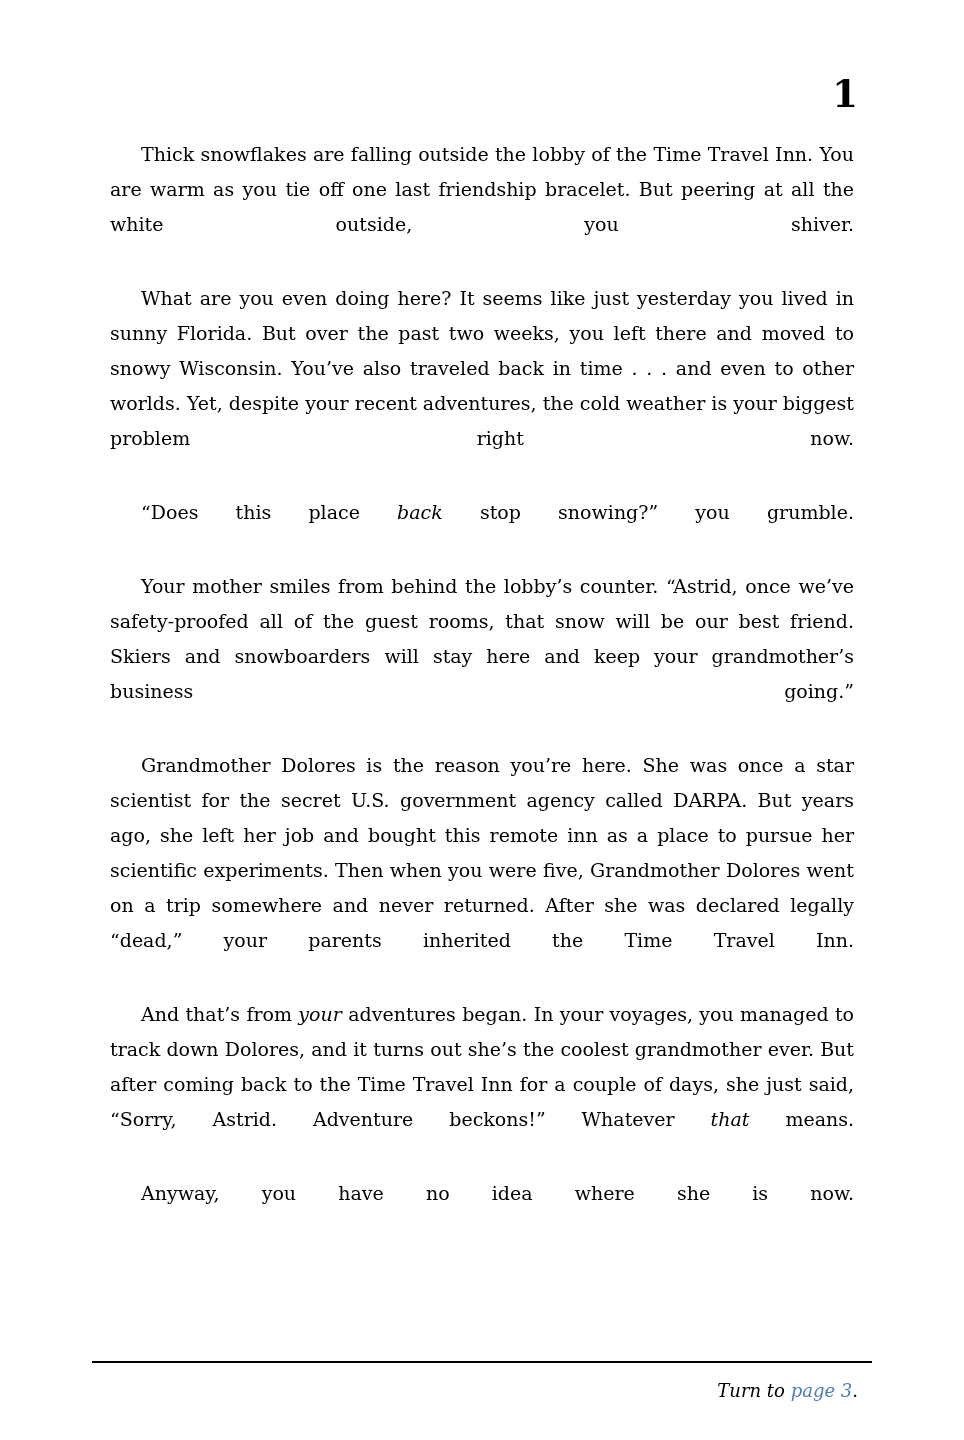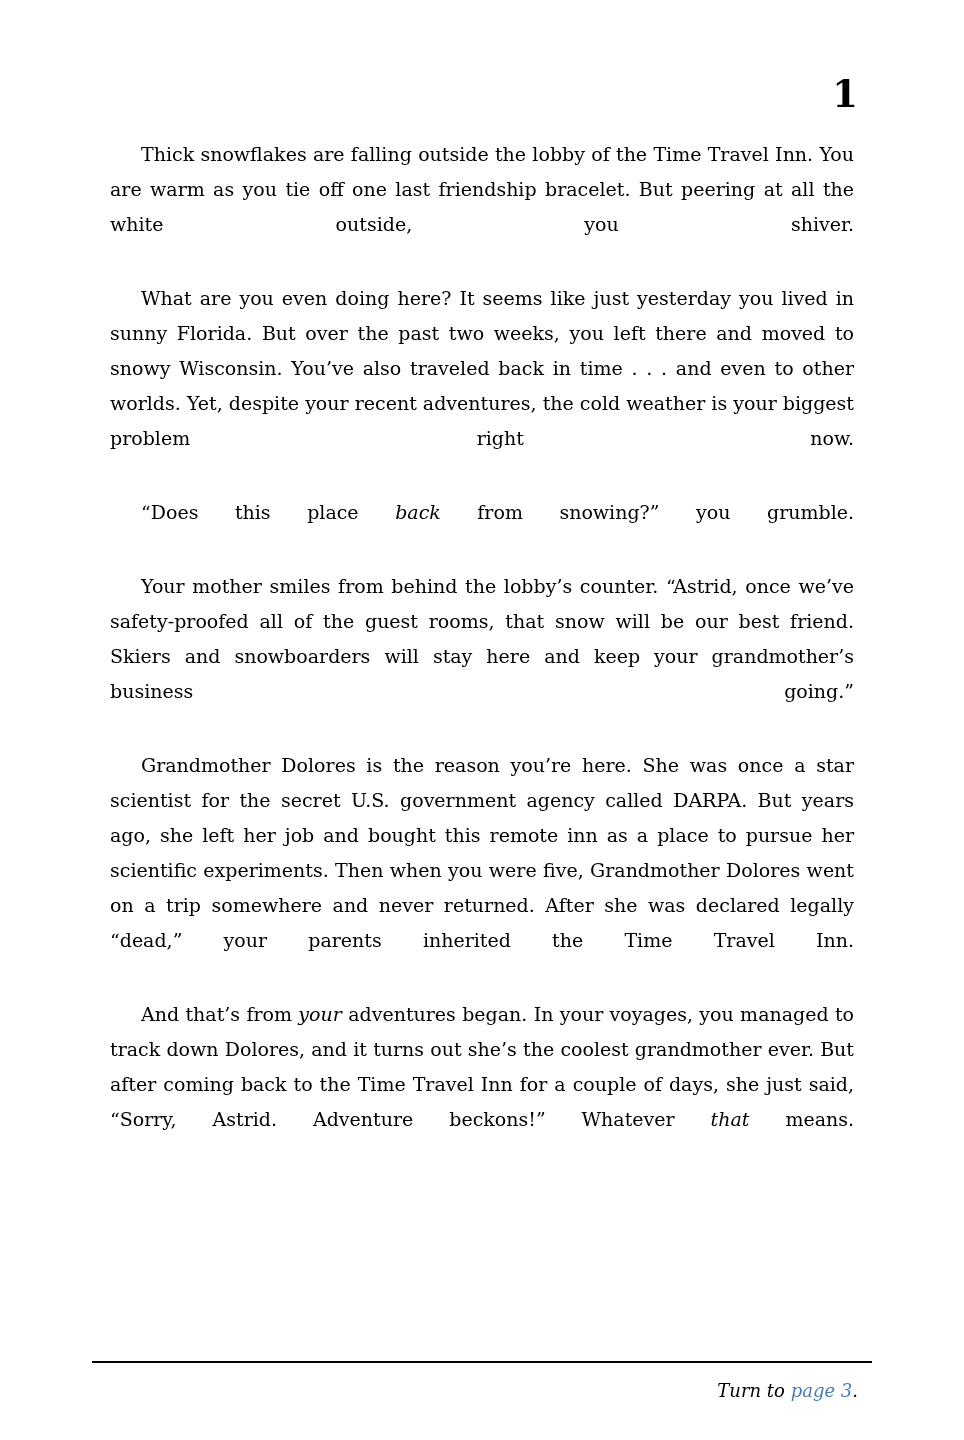--- a/index.html
+++ b/index.html
@@ -110,24 +110,25 @@
 </head>
 <body style="background: rgb(255, 255, 255); color: rgb(0, 0, 0);">
 
 <div class="page">
 
   <div class="folio">1</div>
 
   <div class="textblock">
     <p class="para"><span>Thick snowflakes are falling outside the lobby of the Time Travel Inn. You are warm as you tie off one last friendship bracelet. But peering at all the white outside, you shiver.</span></p>
     <p class="para"><span>What are you even doing here? It seems like just yesterday you lived in sunny Florida. But over the past two weeks, you left there and moved to snowy Wisconsin. You’ve also traveled back in time . . . and even to other worlds. Yet, despite your recent adventures, the cold weather is your biggest problem right now.</span></p>
-    <p class="para"><span>“Does this place </span><em>back</em><span> from snowing?” you grumble.</span></p>
+    <p class="para"><span>“Does this place </span><em>back</em><span> stop snowing?” you grumble.</span></p>
     <p class="para"><span>Your mother smiles from behind the lobby’s counter. “Astrid, once we’ve safety-proofed all of the guest rooms, that snow will be our best friend. Skiers and snowboarders will stay here and keep your grandmother’s business going.”</span></p>
     <p class="para"><span>Grandmother Dolores is the reason you’re here. She was once a star scientist for the secret U.S. government agency called DARPA. But years ago, she left her job and bought this remote inn as a place to pursue her scientific experiments. Then when you were five, Grandmother Dolores went on a trip somewhere and never returned. After she was declared legally “dead,” your parents inherited the Time Travel Inn.</span></p>
     <p class="para"><span>And that’s from </span><em>your</em><span> adventures began. In your voyages, you managed to track down Dolores, and it turns out she’s the coolest grandmother ever. But after coming back to the Time Travel Inn for a couple of days, she just said, “Sorry, Astrid. Adventure beckons!” Whatever </span><em>that</em><span> means.</span></p>
+    <p class="para"><span>Anyway, you have no idea where she is now.</span></p>
   </div>
 
   <div class="footer-rule"></div>
 
   <div class="footer">
     <span class="turn-to">Turn to </span><a class="pagelink" href="#" style="color: rgb(74, 124, 181);">page 3</a><span class="period">.</span>
   </div>
 
 </div>
 

